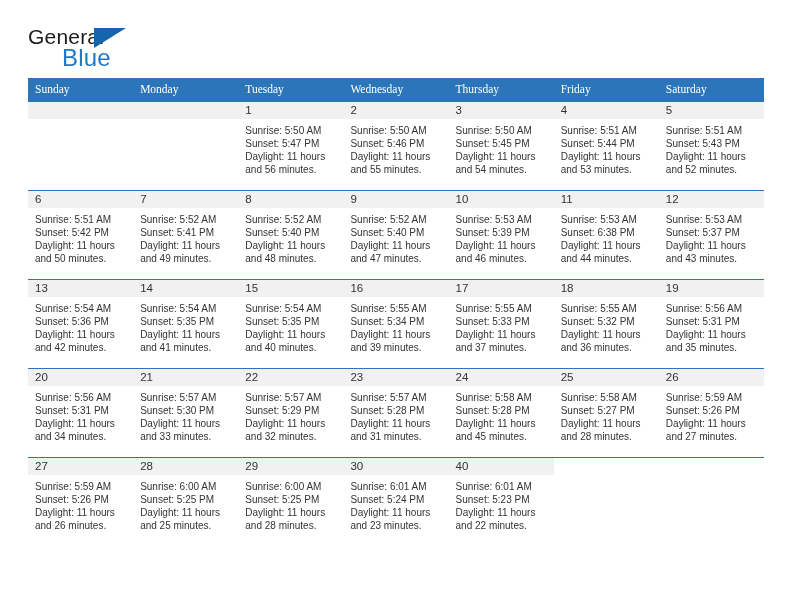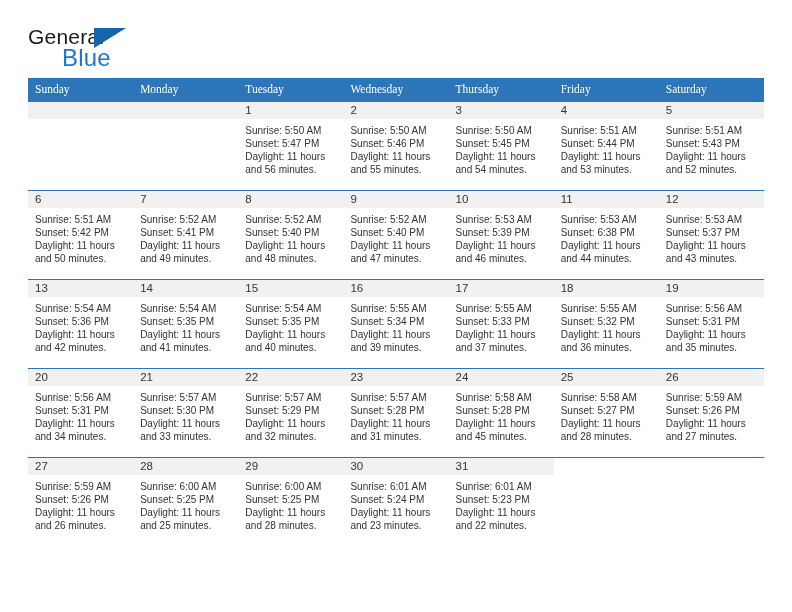--- a/index.html
+++ b/index.html
@@ -520,21 +520,21 @@
               <div class="lines">
                 <div>Sunrise: 6:01 AM</div>
                 <div>Sunset: 5:24 PM</div>
                 <div>Daylight: 11 hours</div>
                 <div>and 23 minutes.</div>
               </div>
             </div>
           </td>
           <td>
             <div class="cell filled">
-              <div class="daynum-band">31</div>
+              <div class="daynum-band">40</div>
               <div class="lines">
                 <div>Sunrise: 6:01 AM</div>
                 <div>Sunset: 5:23 PM</div>
                 <div>Daylight: 11 hours</div>
                 <div>and 22 minutes.</div>
               </div>
             </div>
           </td>
           <td>
             <div class="cell blank">

